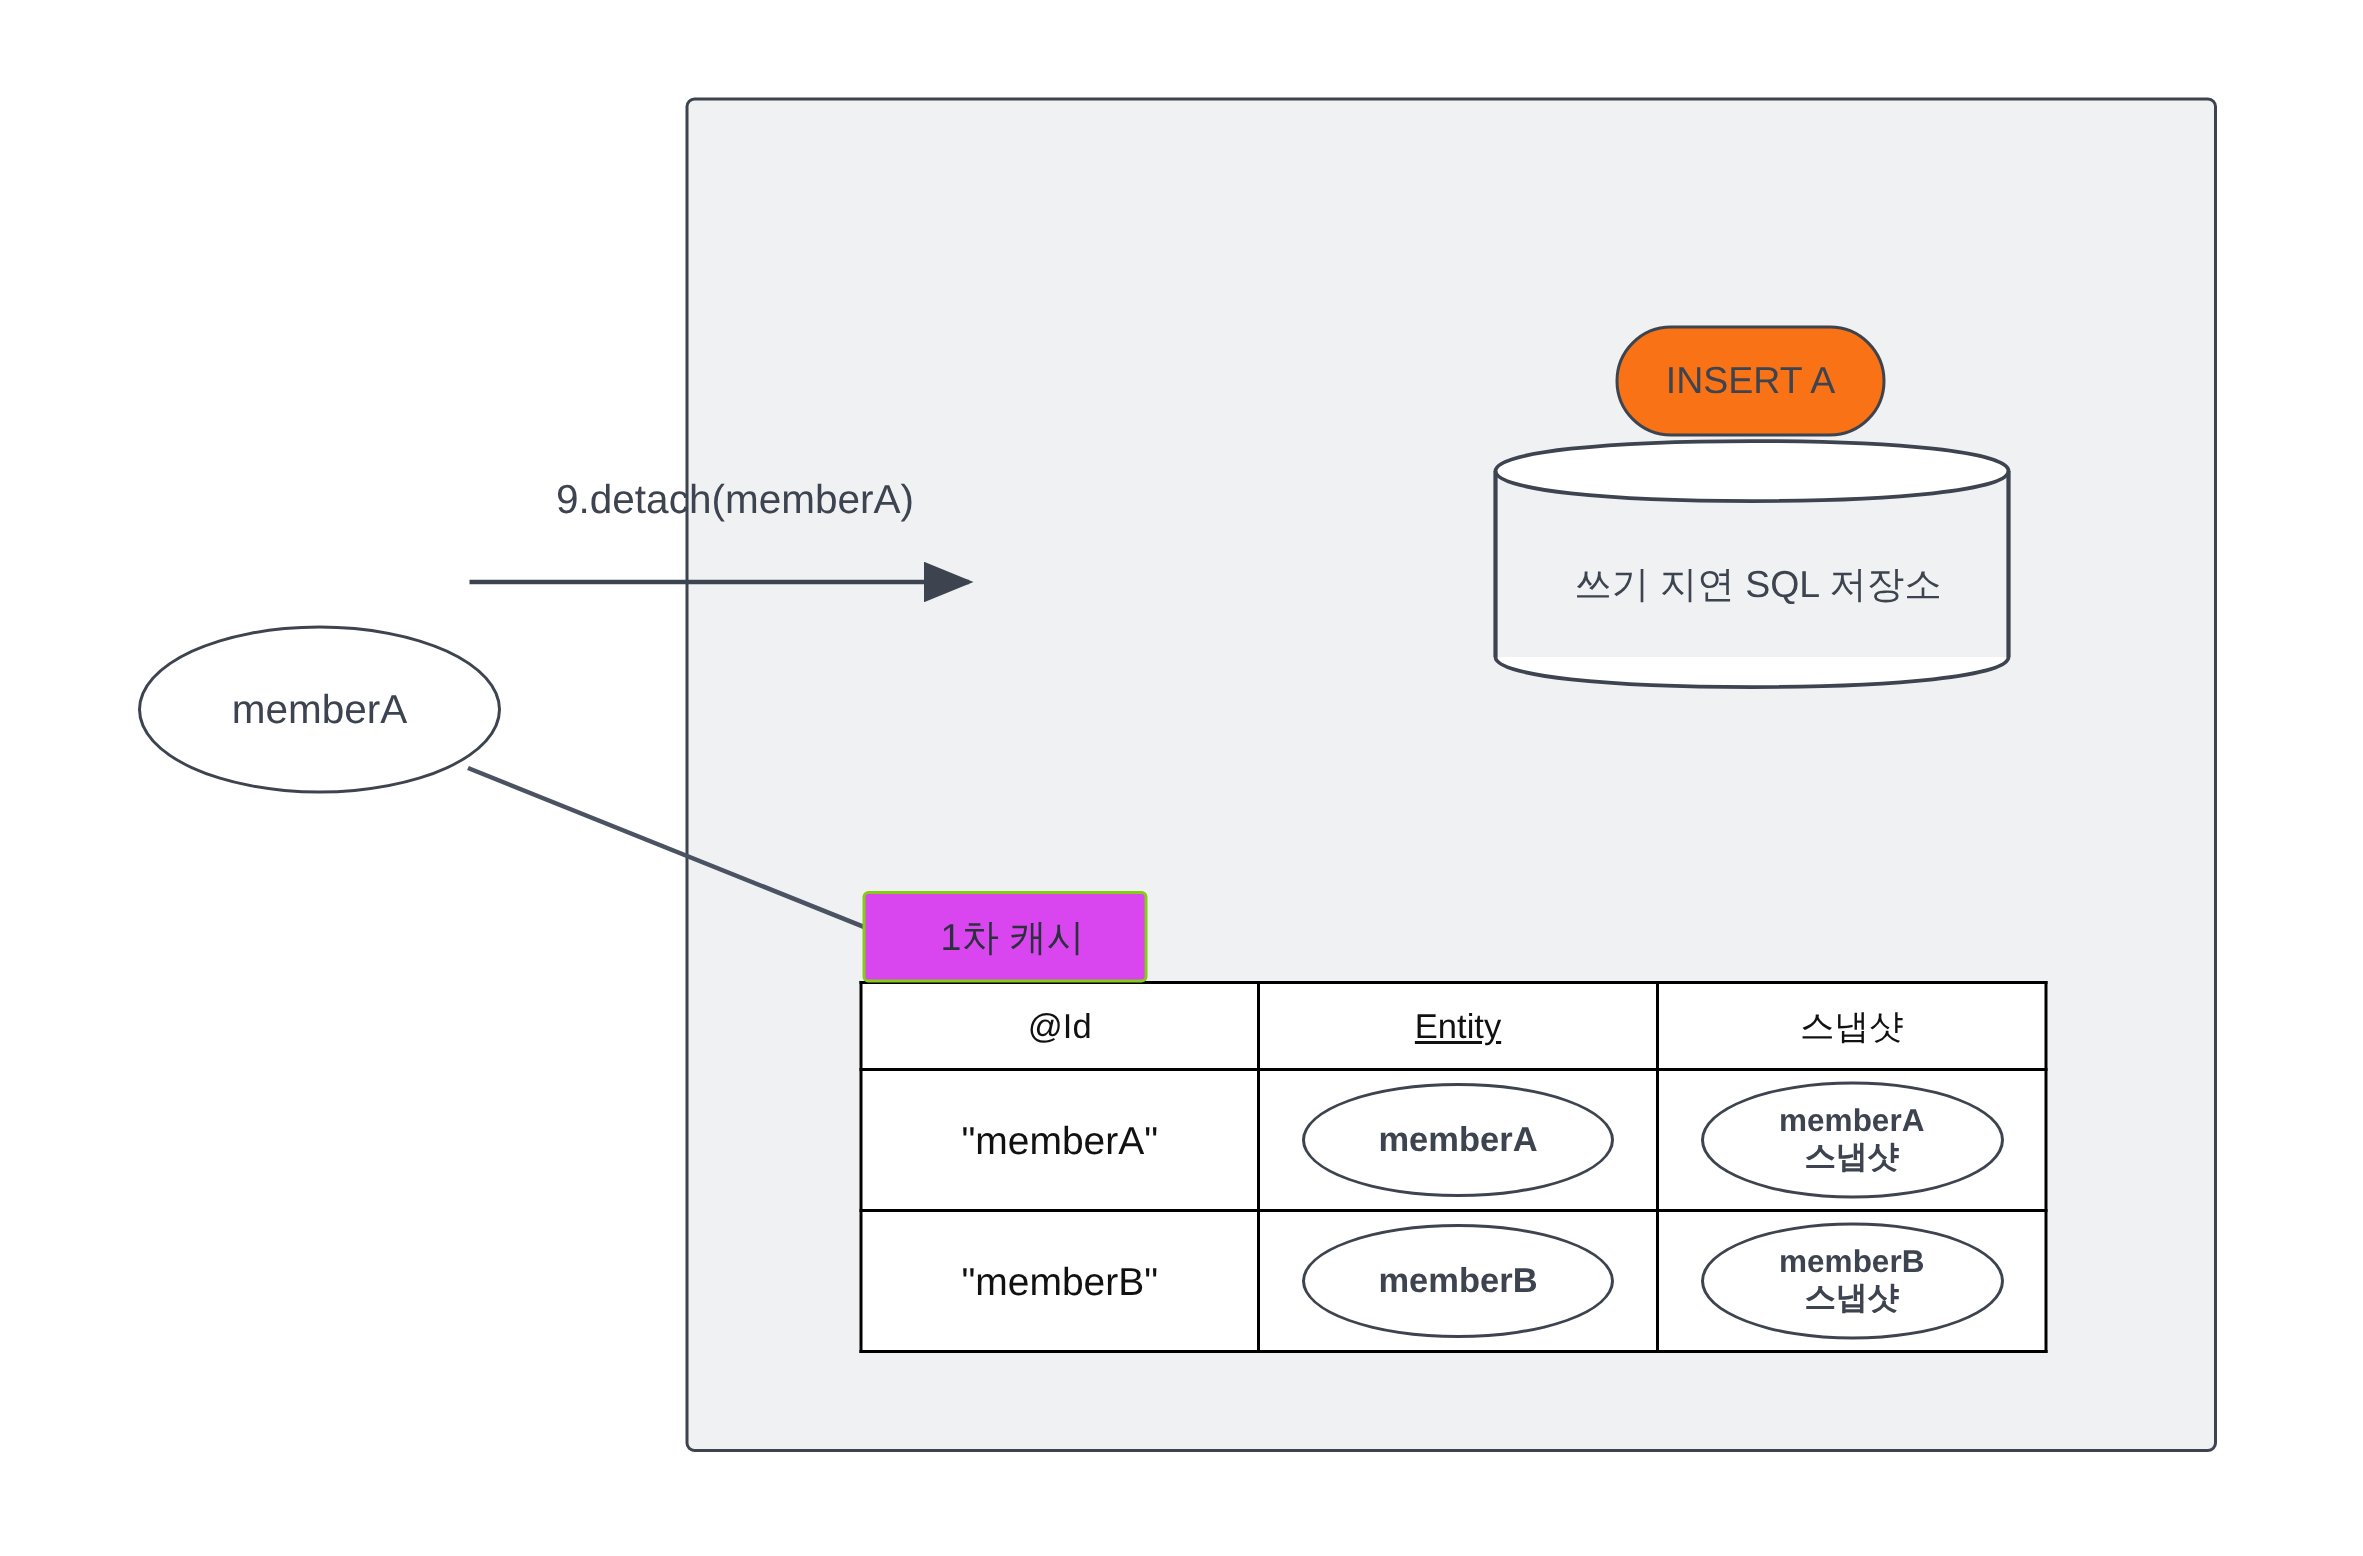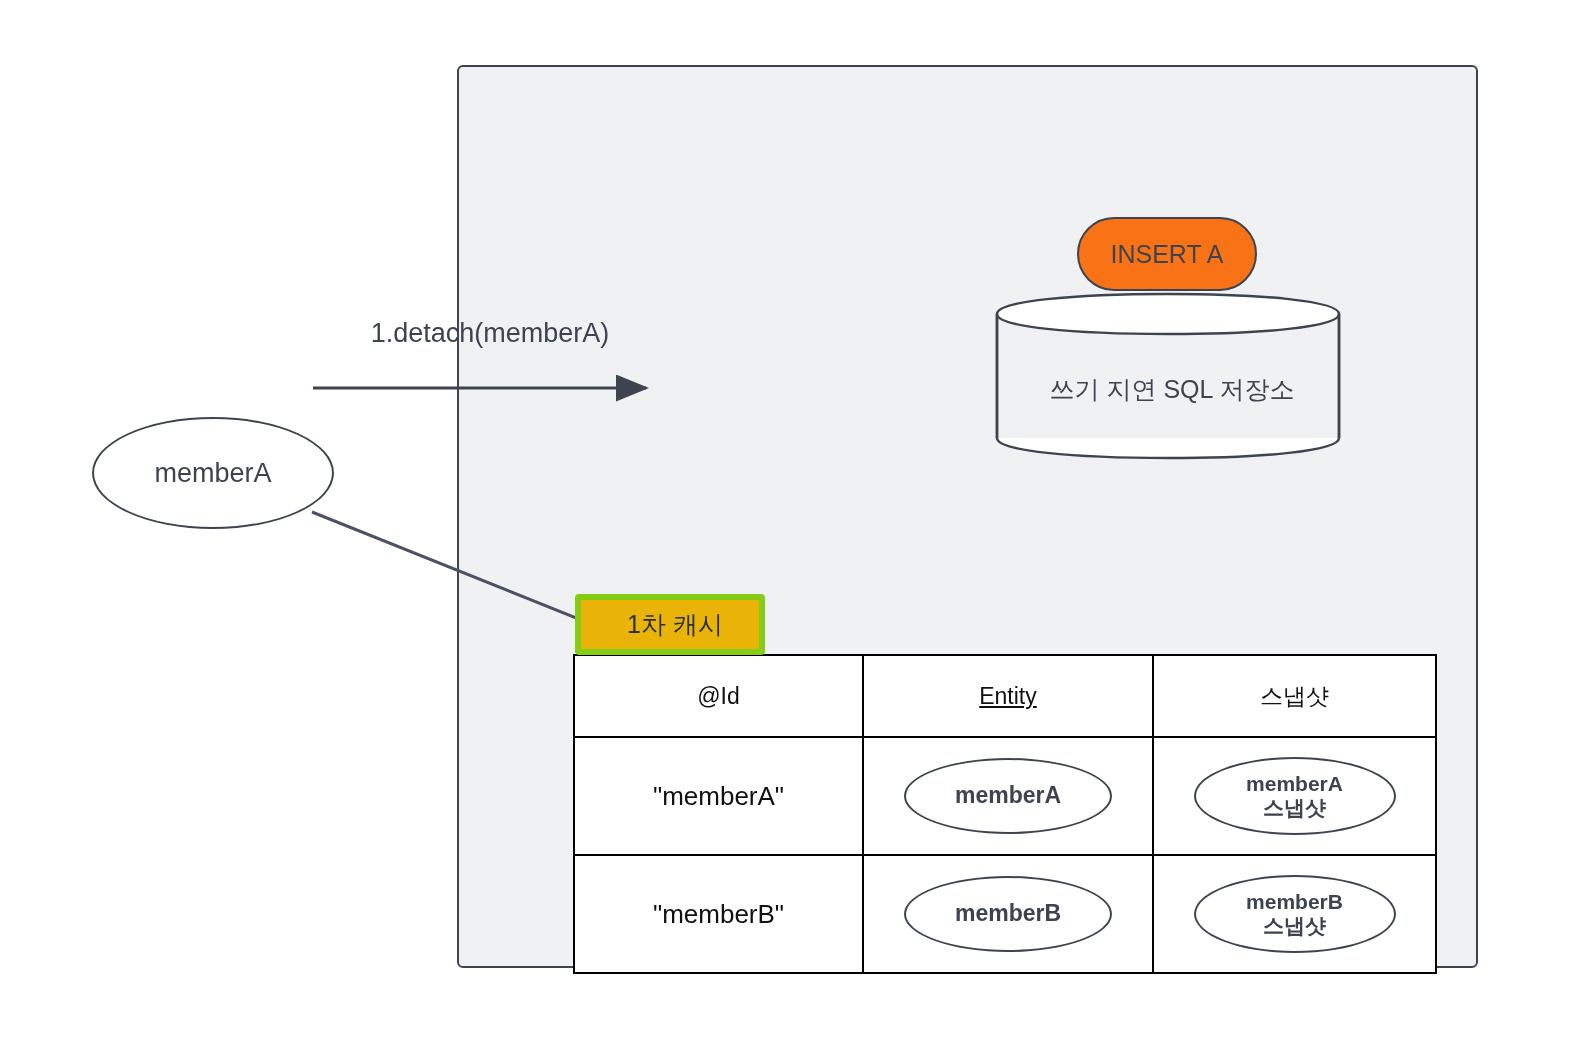--- a/index.html
+++ b/index.html
@@ -126,22 +126,22 @@
     pointer-events: none;
   }
 
   
   .cache-tag {
     position: absolute;
     left: 575px;
     top: 594px;
     width: 190px;
     height: 61px;
-    background: #eab308;
-    border: 6px solid #84cc16;
+    background: #d946ef;
+    border: 2px solid #84cc16;
     border-radius: 4px;
     box-sizing: border-box;
     display: flex;
     align-items: center;
     justify-content: center;
     font-size: 25px;
     color: #2b313c;
     z-index: 8;
     padding-left: 10px;
   }
@@ -152,21 +152,21 @@
     left: 573px;
     top: 654px;
     width: 784px;
     border-collapse: collapse;
     background: #ffffff;
     table-layout: fixed;
     z-index: 7;
   }
   .cache-table td, .cache-table th {
     border: 2.5px solid #000000;
-    padding: 12px;
+    padding: 0;
     text-align: center;
     vertical-align: middle;
     background: #ffffff;
   }
   .cache-table th {
     height: 56px;
     font-weight: normal;
     font-size: 23px;
     color: #111111;
   }
@@ -233,21 +233,21 @@
       </marker>
     </defs>
 
     <line x1="313" y1="388" x2="646" y2="388" stroke="#3d4450" stroke-width="3" marker-end="url(#arrowhead)"></line>
 
     <line x1="312" y1="512" x2="885" y2="742" stroke="#4b5262" stroke-width="3"></line>
   </svg>
 
   <div class="detached-ellipse">memberA</div>
 
-  <div class="arrow-label">1.detach(memberA)</div>
+  <div class="arrow-label">9.detach(memberA)</div>
 
   <div class="cache-tag">1차 캐시</div>
 
   <table class="cache-table">
     <thead>
       <tr>
         <th class="col-id">@Id</th>
         <th class="col-ent">Entity</th>
         <th class="col-snap">스냅샷</th>
       </tr>

